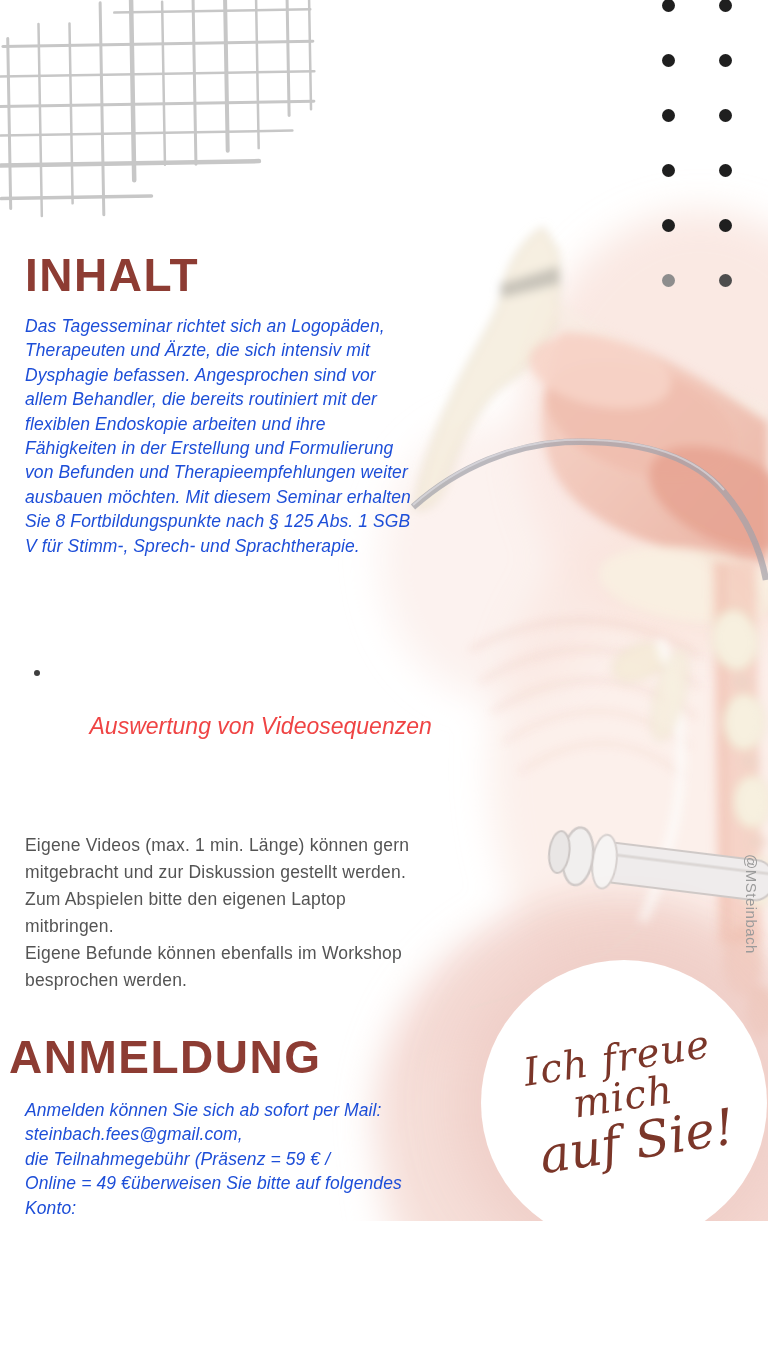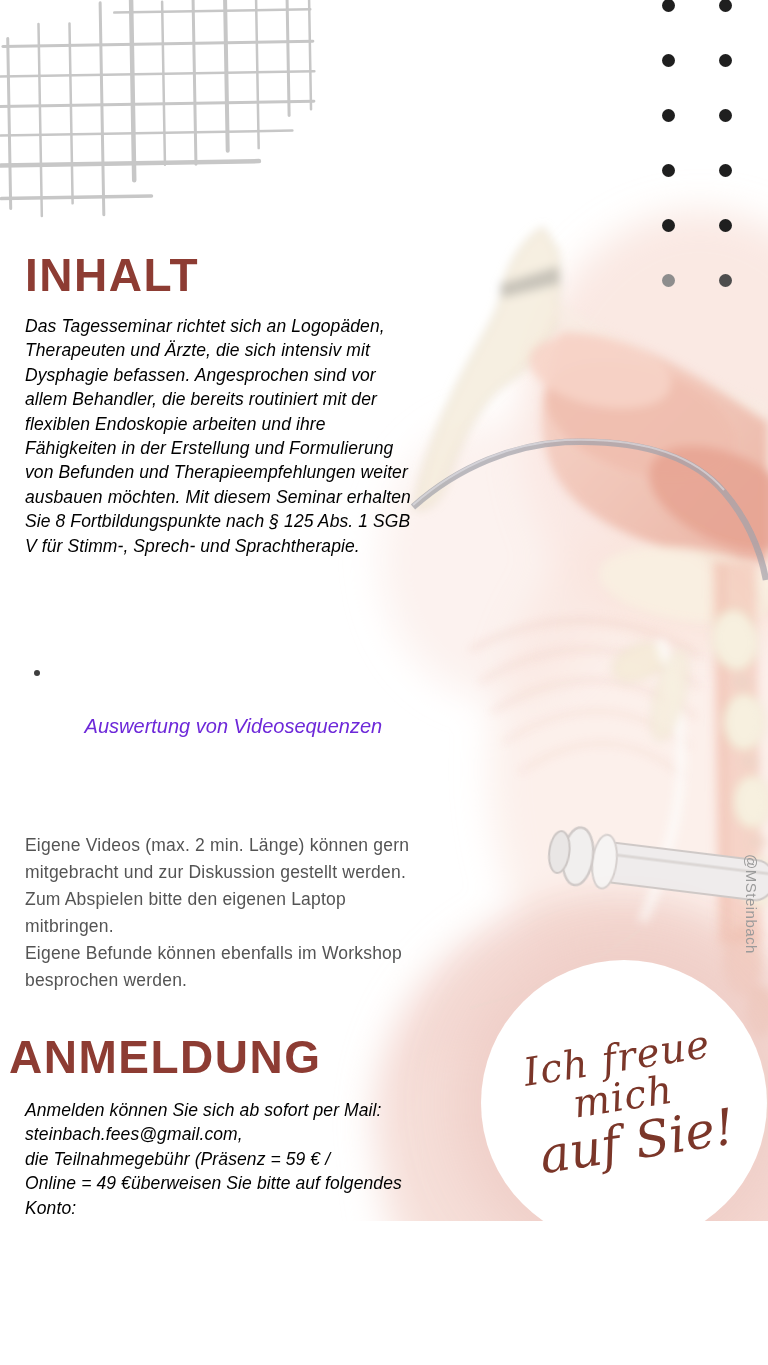--- a/index.html
+++ b/index.html
@@ -9,26 +9,26 @@
   .grid-decor{position:absolute;left:0;top:0;z-index:1;}
   .illu{position:absolute;left:0;top:0;z-index:1;pointer-events:none;}
   .dots{position:absolute;left:662px;top:-1px;z-index:2;display:grid;
         grid-template-columns:13px 13px;column-gap:44px;grid-auto-rows:55px;}
   .dot{width:13px;height:13px;border-radius:50%;background:#1f1f1f;}
   .dot.fade-l{background:#8d8d8d;}
   .dot.fade-r{background:#4d4d4d;}
   
   .sec{position:absolute;z-index:3;}
   .h1{font-weight:bold;font-size:46px;line-height:1;letter-spacing:1.5px;color:#8d3c33;}
-  .body-txt{font-size:17.5px;line-height:24.4px;letter-spacing:.1px;white-space:pre;color:#000000;}
+  .body-txt{font-size:17.5px;line-height:24.4px;letter-spacing:.1px;white-space:pre;color:#1d4ed8;}
   .italic{font-style:italic;}
   .info-txt{font-size:17.5px;line-height:27px;letter-spacing:.2px;white-space:pre;color:#545454;}
   ul.points{list-style:none;margin:0;padding:0;}
-  ul.points li{position:relative;padding-left:27px;font-size:20px;line-height:26.4px;
-               font-style:italic;white-space:pre;color:#6d28d9;}
+  ul.points li{position:relative;padding-left:27px;font-size:23px;line-height:26.4px;
+               font-style:italic;white-space:pre;color:#ef4444;}
   .bullet-dot{position:absolute;left:9px;top:10px;width:6px;height:6px;border-radius:50%;background:#3f3f3f;}
   
   .badge{position:absolute;left:481px;top:960px;width:286px;height:286px;border-radius:50%;
          background:#ffffff;z-index:3;box-shadow:0 0 55px 28px rgba(238,205,198,.9);
          display:flex;flex-direction:column;align-items:center;justify-content:center;}
   .badge-inner{transform:rotate(-9deg);text-align:center;color:#7b3629;
                font-family:"DejaVu Serif",serif;font-style:italic;}
   .badge-line1{font-size:39px;line-height:1;letter-spacing:1px;}
   .badge-line2{font-size:50px;line-height:1;margin-top:2px;margin-left:14px;}
   
@@ -179,21 +179,21 @@
 Sie 8 Fortbildungspunkte nach § 125 Abs. 1 SGB
 V für Stimm-, Sprech- und Sprachtherapie.</div>
 
   <ul class="sec points" style="left:25px;top:660px;">
     <li>
       <span class="bullet-dot"></span>
       <span>Auswertung von Videosequenzen</span>
     </li>
   </ul>
 
-  <div class="sec info-txt" style="left:25px;top:832px;">Eigene Videos (max. 2 min. Länge) können gern
+  <div class="sec info-txt" style="left:25px;top:832px;">Eigene Videos (max. 1 min. Länge) können gern
 mitgebracht und zur Diskussion gestellt werden.
 Zum Abspielen bitte den eigenen Laptop
 mitbringen.
 Eigene Befunde können ebenfalls im Workshop
 besprochen werden.</div>
 
   <div class="sec" style="left:9px;top:1034px;">
     <div class="h1">ANMELDUNG</div>
   </div>
   <div class="sec body-txt italic" style="left:25px;top:1098px;">Anmelden können Sie sich ab sofort per Mail:

